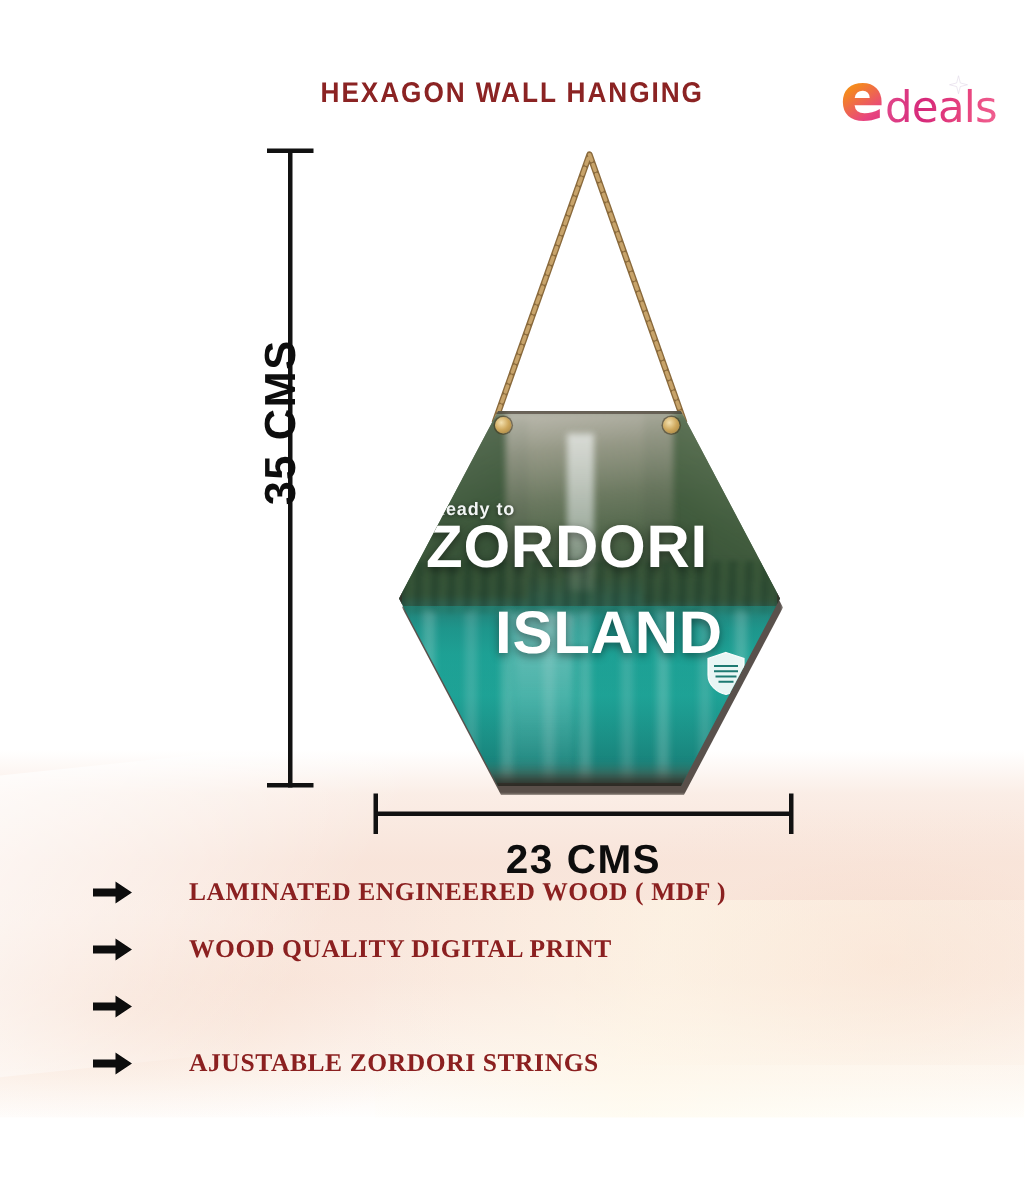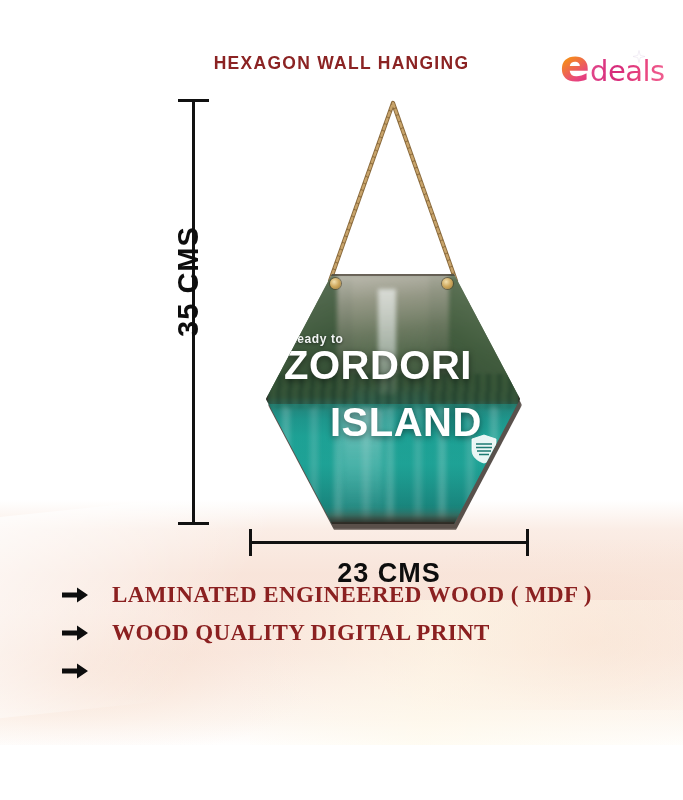--- a/index.html
+++ b/index.html
@@ -449,24 +449,24 @@
   }
   .feature-arrow {
     position: absolute;
     left: 62px;
     top: 50%;
     transform: translateY(-50%);
     width: 26px;
     height: 16px;
   }
   .feature-text {
-    margin-left: 50px;
+    margin-left: 64px;
     color: #8B2020;
     font-family: "Liberation Serif", serif;
-    font-size: 23px;
+    font-size: 17px;
     font-weight: bold;
     letter-spacing: 0.4px;
     white-space: nowrap;
     text-align: right;
   }
 </style>
 </head>
 <body>
 
 <div id="page">
@@ -548,16 +548,22 @@
       </svg>
       <span class="feature-text">WOOD QUALITY DIGITAL PRINT</span>
     </div>
 
     <div class="feature-row">
       <svg class="feature-arrow" viewBox="0 0 26 16">
         <path d="M0 5.4 H15 V0.6 L26 8 L15 15.4 V10.6 H0 Z" fill="#0d0d0d"></path>
       </svg>
     </div>
 
+    <div class="feature-row">
+      <svg class="feature-arrow" viewBox="0 0 26 16">
+        <path d="M0 5.4 H15 V0.6 L26 8 L15 15.4 V10.6 H0 Z" fill="#0d0d0d"></path>
+      </svg>
+      <span class="feature-text">AJUSTABLE ZORDORI STRINGS</span>
+    </div>
 
   </div>
 
 </div>
 
 </body></html>

